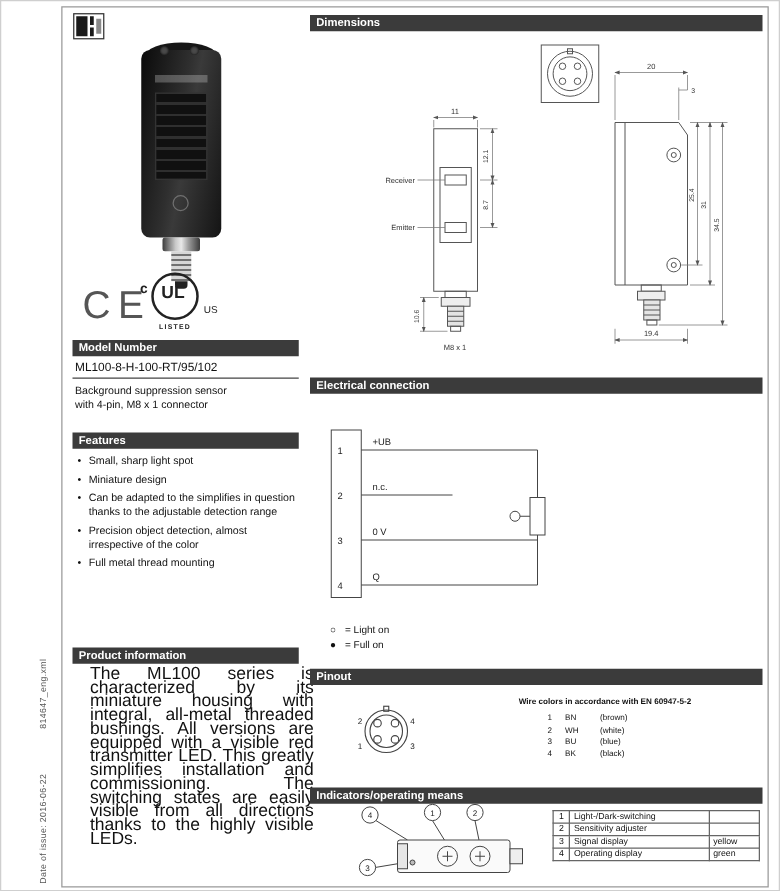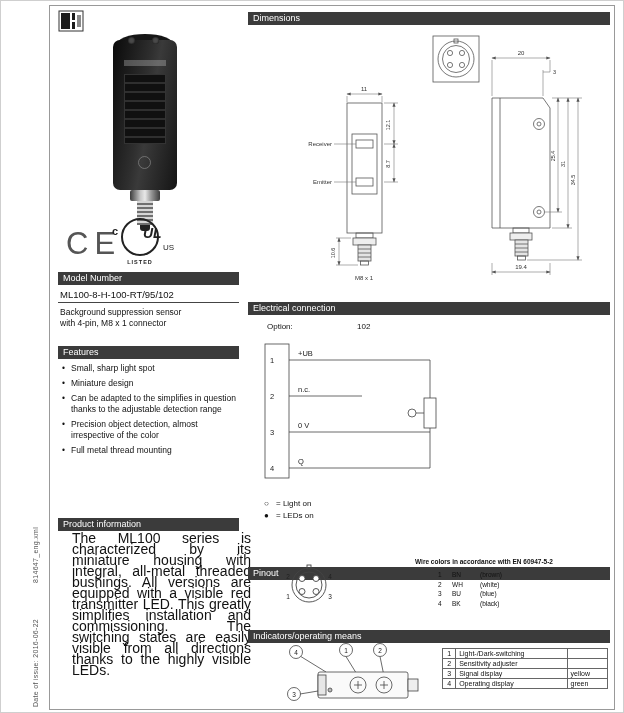--- a/index.html
+++ b/index.html
@@ -4,41 +4,41 @@
 <style>
   *{margin:0;padding:0;box-sizing:border-box}
   html,body{width:624px;height:713px}
   body{background:#fff;font-family:"Liberation Sans",sans-serif;position:relative;overflow:hidden;color:#111}
   .page{position:absolute;inset:0;border:1px solid #cfcfcf;background:#fff}
   .frame{position:absolute;left:48px;top:4px;width:566px;height:705px;border:1px solid #999}
   .edge-text{position:absolute;left:31px;top:706px;transform:rotate(-90deg);transform-origin:0 0;width:430px;font-size:7px;color:#555;white-space:nowrap;letter-spacing:.3px}
   .edge-text .doc-id{margin-left:36px}
   .col-left{position:absolute;left:8px;top:0;width:181px;height:703px}
   .col-right{position:absolute;left:198px;top:0;width:362px;height:703px}
-  .bar{position:absolute;left:0;height:13px;background:#3b3b3b;color:#fff;font-size:9px;font-weight:normal;line-height:13px;padding-left:5px}
+  .bar{position:absolute;left:0;height:13px;background:#3b3b3b;color:#fff;font-size:9px;font-weight:bold;line-height:13px;padding-left:5px}
   .bar-l{width:181px}
   .bar-r{width:362px}
   .corner-icon{position:absolute;left:0;top:4px}
   
   .photo{position:absolute;left:36px;top:22px;width:110px;height:214px}
   .ph-top{position:absolute;left:22px;top:6px;width:58px;height:16px;background:#161616;border-radius:50% 50% 40% 40%/70% 70% 30% 30%}
   .ph-body{position:absolute;left:19px;top:12px;width:64px;height:150px;background:linear-gradient(100deg,#0a0a0a 0%,#2f2f2f 45%,#3a3a3a 55%,#141414 100%);border-radius:7px}
   .ph-screw{position:absolute;top:9px;width:7px;height:7px;border-radius:50%;background:#4a4a4a;box-shadow:inset 0 0 2px #000}
   .ph-logo-line{position:absolute;left:30px;top:32px;width:42px;height:6px;background:#d8d8d8;opacity:.3}
   .ph-label{position:absolute;left:30px;top:46px;width:42px;height:70px;background:repeating-linear-gradient(180deg,#101010 0 7px,#2f2f2f 7px 9px);border:1px solid #333}
   .ph-ul{position:absolute;left:44px;top:128px;width:13px;height:13px;border:1px solid #888;border-radius:50%;opacity:.7}
   .ph-nut{position:absolute;left:36px;top:162px;width:30px;height:11px;background:linear-gradient(90deg,#3c3c3c,#c9c9c9 35%,#e8e8e8 50%,#9a9a9a 70%,#3c3c3c);border-radius:2px}
   .ph-thread{position:absolute;left:43px;top:173px;width:16px;height:24px;background:repeating-linear-gradient(180deg,#d6d6d6 0 2px,#707070 2px 4px)}
   .ph-tip{position:absolute;left:46px;top:197px;width:10px;height:6px;background:#222;border-radius:0 0 3px 3px}
   
   .ce{position:absolute;left:8px;top:220px;font-size:31px;color:#555;letter-spacing:6px}
   .ul-mark{position:absolute;left:54px;top:212px;width:64px;height:54px;color:#222}
   .ul-c{position:absolute;left:0;top:7px;font-size:11px;font-weight:bold}
   .ul-circle{position:absolute;left:9px;top:0;width:38px;height:38px;border:2.5px solid #222;border-radius:50%}
-  .ul-circle span{position:absolute;left:20px;top:5px;font-size:14px;font-weight:bold;font-style:italic}
+  .ul-circle span{position:absolute;left:6px;top:5px;font-size:14px;font-weight:bold;}
   .ul-us{position:absolute;left:51px;top:25px;font-size:8px;font-weight:normal}
   .ul-listed{position:absolute;left:7px;top:41px;width:42px;text-align:center;font-size:5.5px;letter-spacing:1px;font-weight:bold}
   
   .model-value{position:absolute;left:2px;top:283px;font-size:9.5px;font-weight:normal}
   .model-rule{position:absolute;left:0;top:296px;width:181px;border-top:1px solid #444}
   .model-desc{position:absolute;left:2px;top:301px;font-size:8.5px;line-height:11px}
   
   .features{position:absolute;left:2px;top:357px;width:178px;font-size:8.5px;line-height:11px}
   .bullet-row{position:relative;padding-left:11px;margin-bottom:4px}
   .bullet-row::before{content:"\2022";position:absolute;left:2px}
@@ -218,24 +218,20 @@
           <text x="305" y="46" font-size="5.5">3</text>
           <text x="307" y="128" text-anchor="middle" font-size="5.5" transform="rotate(-90 307 128)">25.4</text>
           <text x="317" y="136" text-anchor="middle" font-size="5.5" transform="rotate(-90 317 136)">31</text>
           <text x="327" y="152" text-anchor="middle" font-size="5.5" transform="rotate(-90 327 152)">34.5</text>
           <text x="273" y="241" text-anchor="middle">19.4</text>
         </g>
       </svg>
 
       <div class="bar bar-r" style="top:296px">Electrical connection</div>
 
-      <div class="option-row">
-        <span class="opt-label">Option:</span>
-        <span class="opt-value">102</span>
-      </div>
 
       <svg class="elec-svg" width="240" height="150" viewBox="0 0 240 150">
         <g stroke="#444" stroke-width="0.8" fill="none">
           <rect x="3" y="8" width="24" height="134"></rect>
           <line x1="27" y1="24" x2="168" y2="24"></line>
           <line x1="27" y1="60" x2="100" y2="60"></line>
           <line x1="27" y1="96" x2="168" y2="96"></line>
           <line x1="27" y1="132" x2="168" y2="132"></line>
           <line x1="168" y1="24" x2="168" y2="132"></line>
           <rect x="162" y="62" width="12" height="30" fill="#fff"></rect>
@@ -249,24 +245,24 @@
           <text x="8" y="135">4</text>
           <text x="36" y="20">+UB</text>
           <text x="36" y="56">n.c.</text>
           <text x="36" y="92">0 V</text>
           <text x="36" y="128">Q</text>
         </g>
       </svg>
 
       <div class="legend">
         <div class="legend-row"><span class="sym">○</span><span>= Light on</span></div>
-        <div class="legend-row"><span class="sym">●</span><span>= LEDs on</span></div>
-      </div>
-
-      <div class="bar bar-r" style="top:561px">Pinout</div>
+        <div class="legend-row"><span class="sym">●</span><span>= Full on</span></div>
+      </div>
+
+      <div class="bar bar-r" style="top:529px">Pinout</div>
 
       <svg class="pinout-svg" width="70" height="60" viewBox="0 0 70 60">
         <g stroke="#444" stroke-width="0.9" fill="none">
           <circle cx="35" cy="30" r="17"></circle>
           <circle cx="35" cy="30" r="13"></circle>
           <rect x="33" y="10" width="4" height="4"></rect>
           <circle cx="28" cy="23.5" r="3" fill="#fff"></circle>
           <circle cx="42" cy="23.5" r="3" fill="#fff"></circle>
           <circle cx="28" cy="36.5" r="3" fill="#fff"></circle>
           <circle cx="42" cy="36.5" r="3" fill="#fff"></circle>

